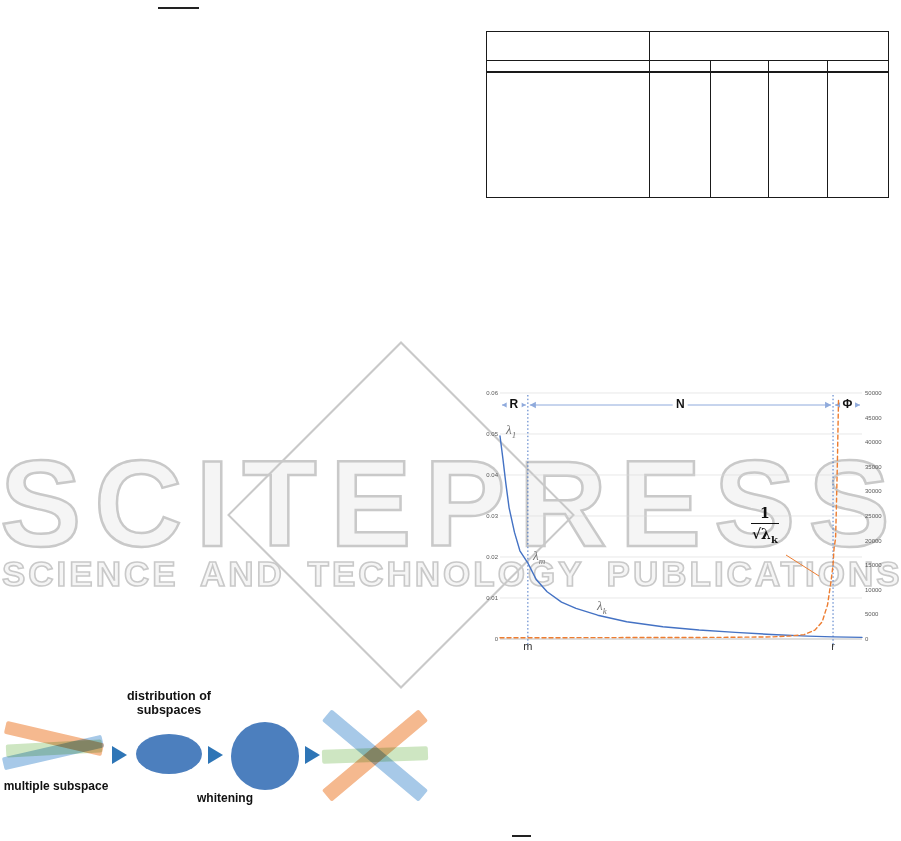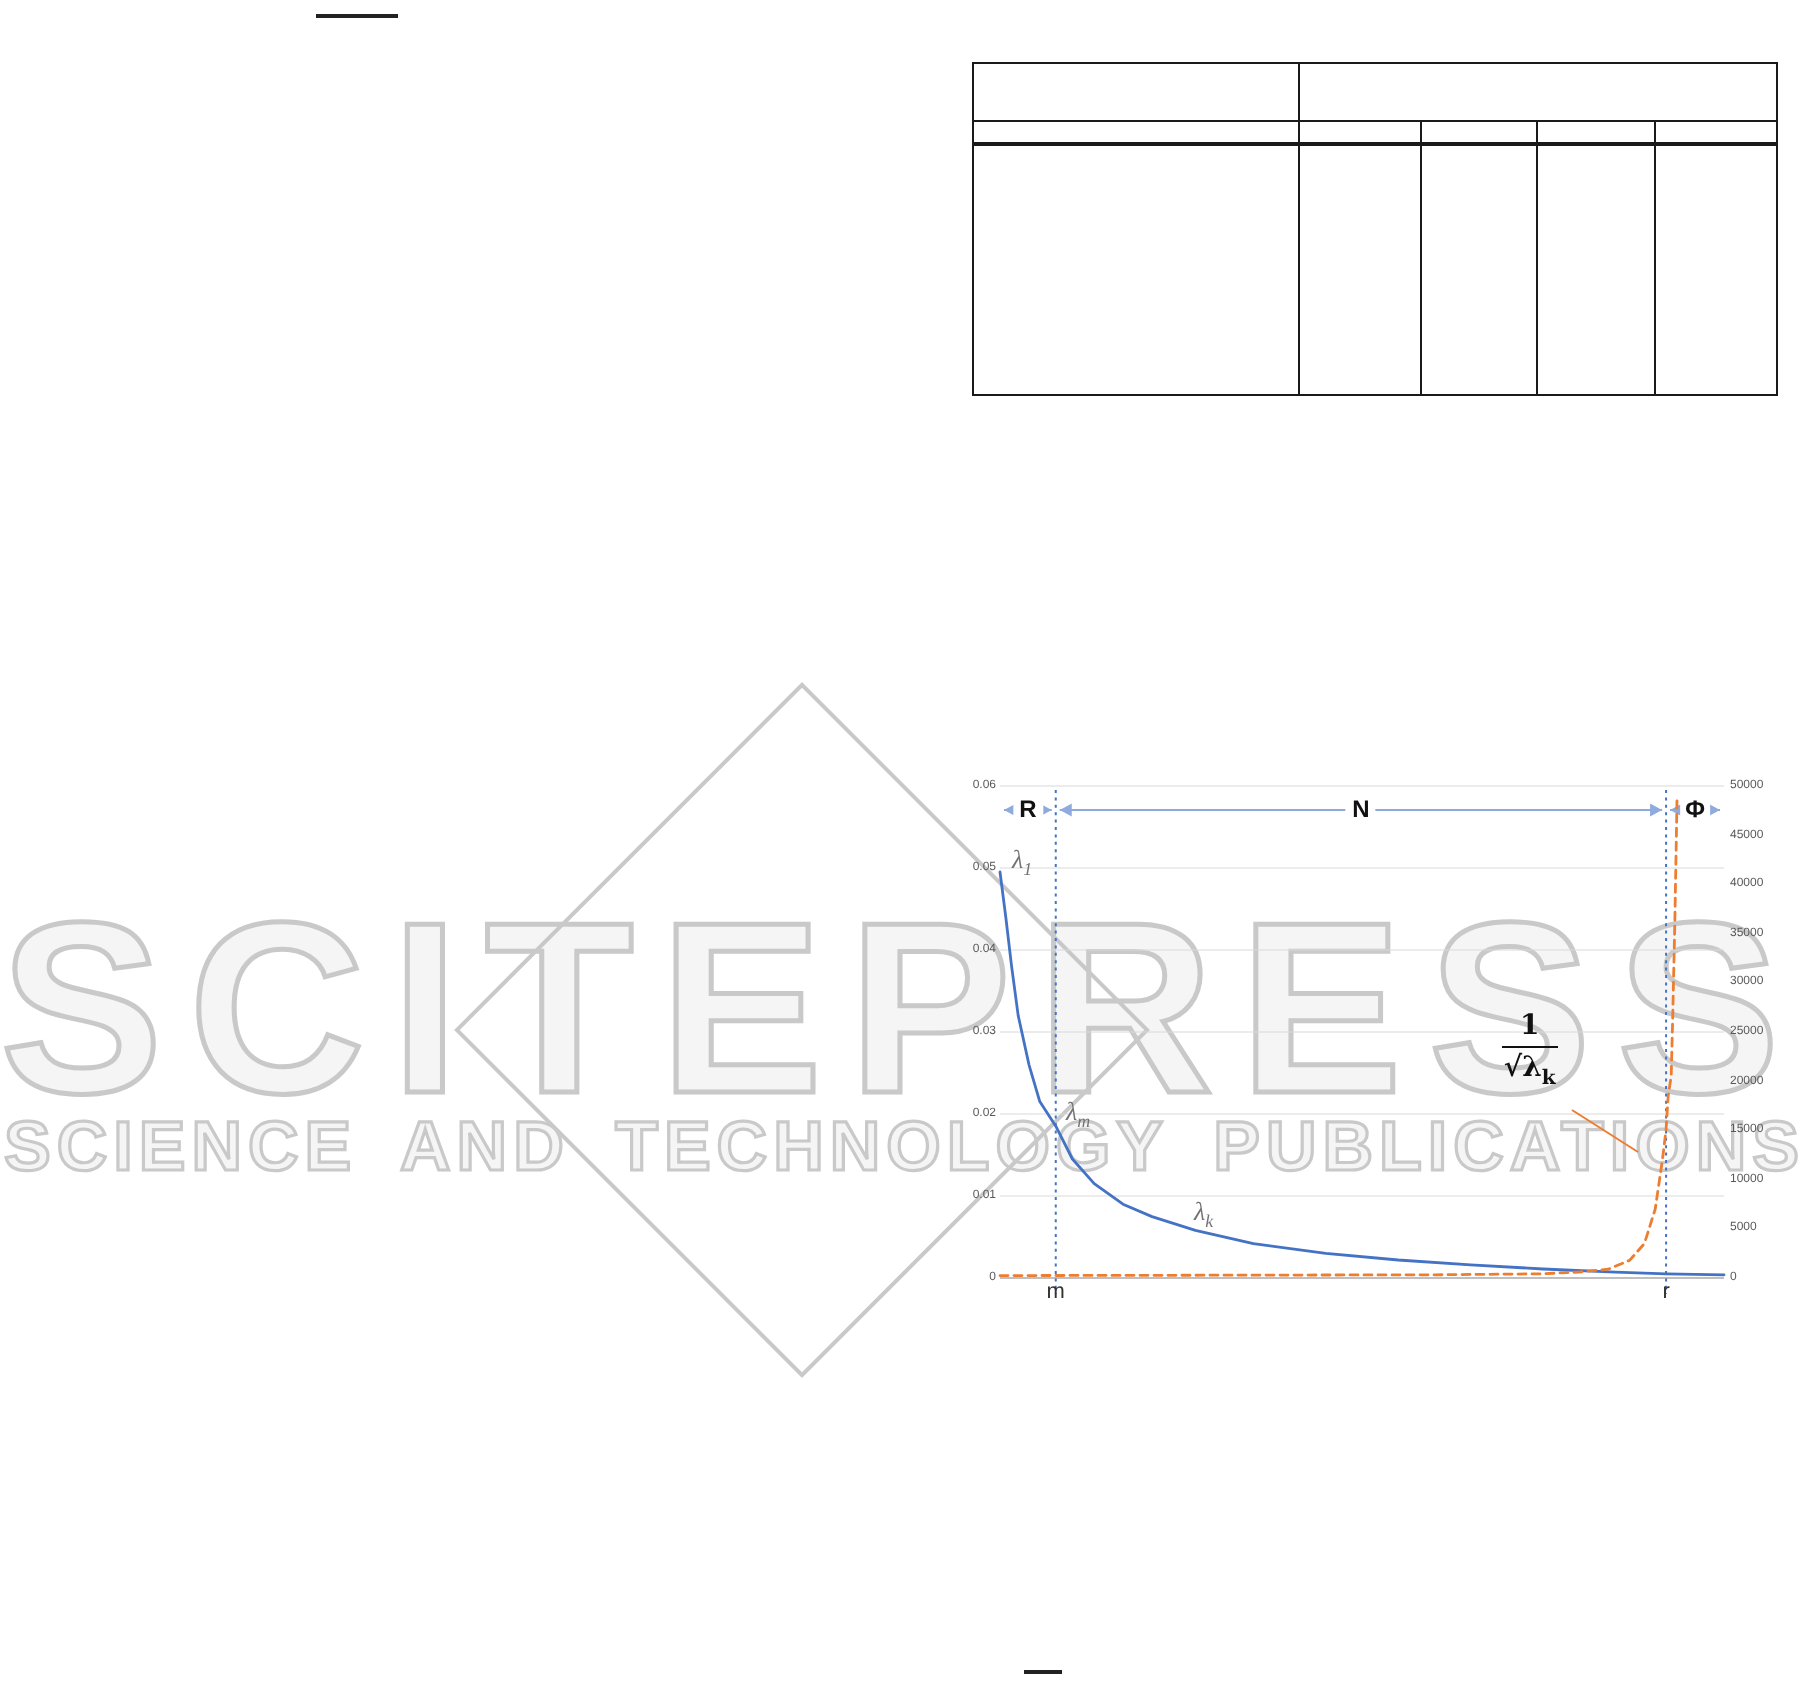--- a/index.html
+++ b/index.html
@@ -150,16 +150,43 @@
       <span class="tickR" style="top: 78.8px;">35000</span>
       <span class="tickR" style="top: 103.4px;">30000</span>
       <span class="tickR" style="top: 128px;">25000</span>
       <span class="tickR" style="top: 152.6px;">20000</span>
       <span class="tickR" style="top: 177.2px;">15000</span>
       <span class="tickR" style="top: 201.8px;">10000</span>
       <span class="tickR" style="top: 226.4px;">5000</span>
       <span class="tickR" style="top: 251px;">0</span>
     </div>
 
+  <div id="diagram">
+    <div class="dlabel" style="left:103px;top:3px;width:132px">
+      <span style="display:block">distribution of</span>
+      <span style="display:block">subspaces</span>
+    </div>
+
+    <div class="strip green" style="left:6px;top:56px;width:96px;height:13px;transform:rotate(-3deg)"></div>
+    <div class="strip orange" style="left:4px;top:46px;width:100px;height:13px;transform:rotate(13deg)"></div>
+    <div class="strip blue" style="left:2px;top:60px;width:102px;height:13px;transform:rotate(-13deg)"></div>
+    <div class="dlabel" style="left:-2px;top:94px;width:116px;font-size:12px">multiple subspace</div>
+
+    <div class="blockarrow" style="left:112px;top:60px"></div>
+
+    <div class="ellipse" style="left:136px;top:48px;width:66px;height:40px"></div>
+
+    <div class="blockarrow" style="left:208px;top:60px"></div>
+
+    <div class="ellipse" style="left:231px;top:36px;width:68px;height:68px"></div>
+
+    <div class="blockarrow" style="left:305px;top:60px"></div>
+
+    <div class="strip green" style="left:322px;top:62px;width:106px;height:14px;transform:rotate(-2deg)"></div>
+    <div class="strip orange" style="left:312px;top:62px;width:126px;height:15px;transform:rotate(-40deg)"></div>
+    <div class="strip blue" style="left:312px;top:62px;width:126px;height:15px;transform:rotate(40deg)"></div>
+
+    <div class="dlabel" style="left:170px;top:106px;width:110px;font-size:12px">whitening</div>
+  </div>
 
   <div class="frag" style="left:512px;top:835px;width:19px;height:2px"></div>
 
 </div>
 
 </body></html>

